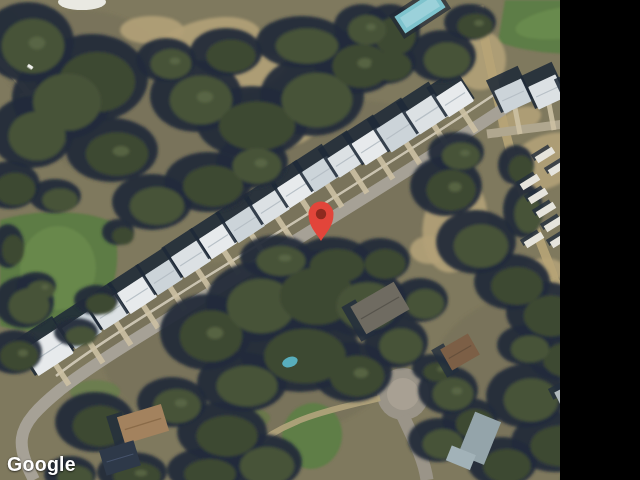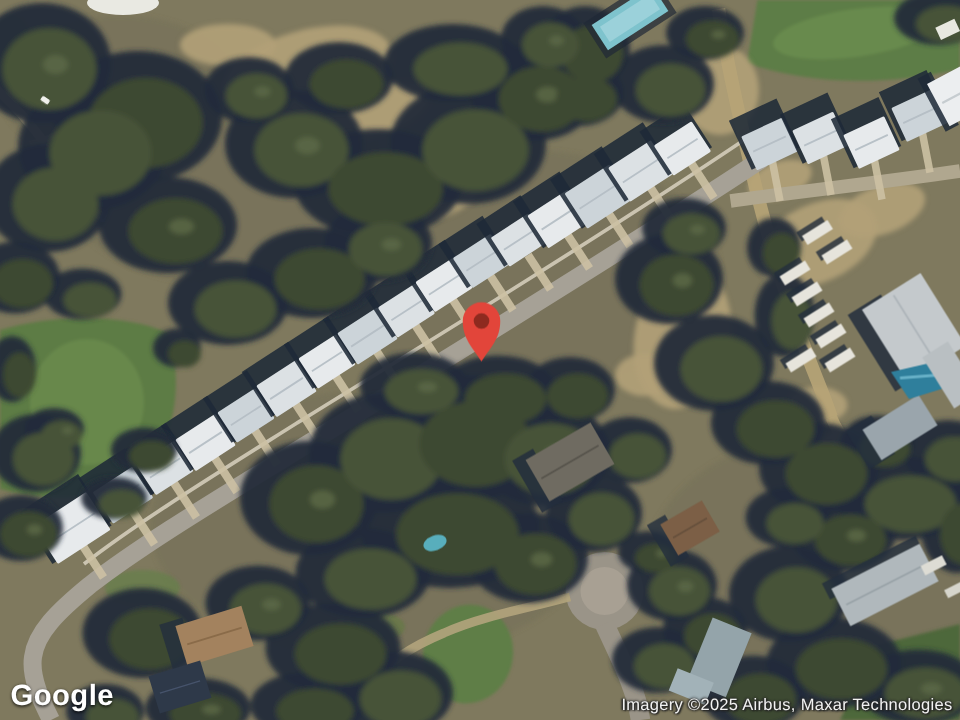--- a/index.html
+++ b/index.html
@@ -1,16 +1,16 @@
 <!DOCTYPE html>
 <html><head>
 <meta charset="utf-8">
 <style>
   html,body{margin:0;padding:0;background:#000;}
-  .stage{position:relative;width:640px;height:480px;overflow:hidden;background:#7f795e;
+  .stage{position:relative;width:560px;height:480px;overflow:hidden;background:#7f795e;
          font-family:"Liberation Sans",sans-serif;}
   svg{display:block;}
   .logo{position:absolute;left:7px;bottom:4px;
         font:700 19.5px "Liberation Sans",sans-serif;color:#fff;letter-spacing:.3px;
         text-shadow:0 1px 2px rgba(0,0,0,.55),0 0 2px rgba(0,0,0,.4);cursor:pointer;user-select:none;}
   .attribution{position:absolute;right:5px;bottom:4px;
         font:11px "Liberation Sans",sans-serif;color:#f2f2f2;letter-spacing:.2px;
         text-shadow:0 0 2px #2a2a2a,0 0 2px #2a2a2a,1px 1px 1px #222,-1px 0 1px #333;}
 </style>
 </head>
@@ -475,14 +475,13 @@
   <rect x="625" y="15" width="14" height="9" fill="#e8e8e0" transform="rotate(-25 632 20)"></rect>
   <rect x="27" y="65" width="6" height="3.5" rx="1" fill="#f0f0ec" transform="rotate(35 30 67)"></rect>
 
   <g>
     <path d="M321 241 C 315 231.5 308.5 226 308.5 214 A 12.5 12.5 0 1 1 333.5 214 C 333.5 226 327 231.5 321 241 Z" fill="#E2453A"></path>
     <circle cx="321" cy="214" r="5.2" fill="#8E2A1F"></circle>
   </g>
 </svg>
 
 <div class="logo">Google</div>
-<div class="attribution">Imagery ©2025 Airbus, Maxar Technologies</div>
 </div>
 
 </body></html>

